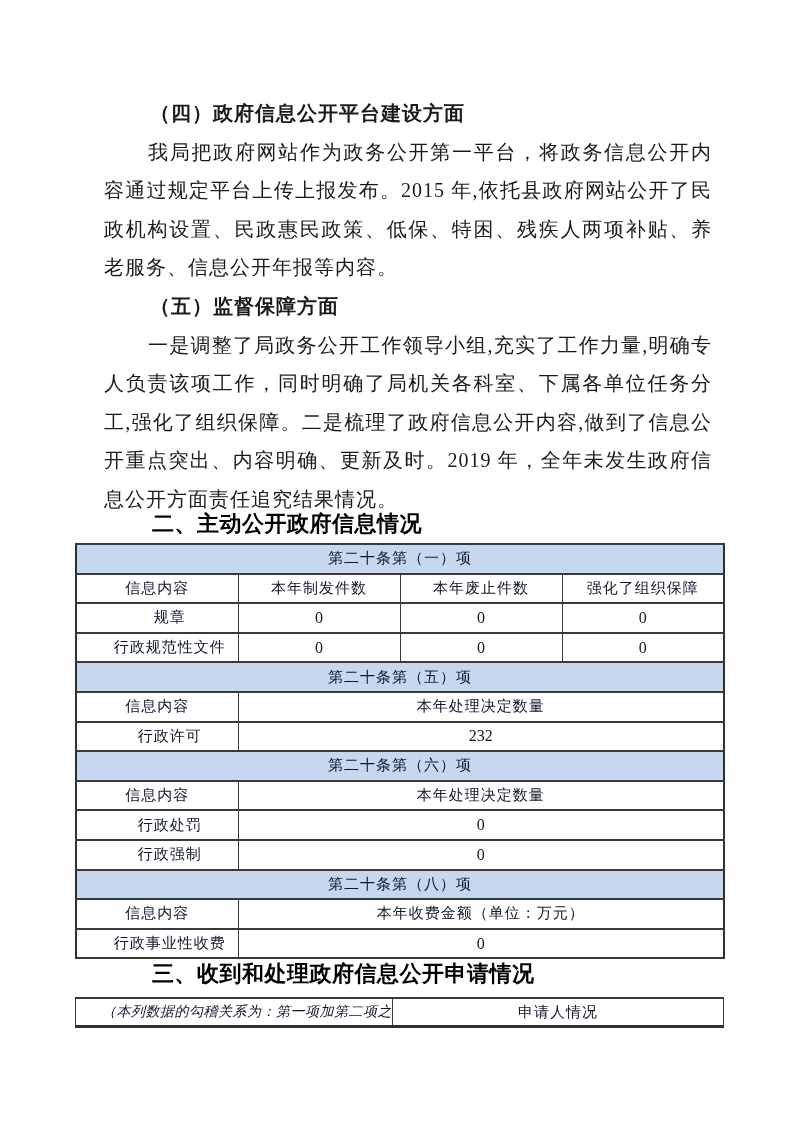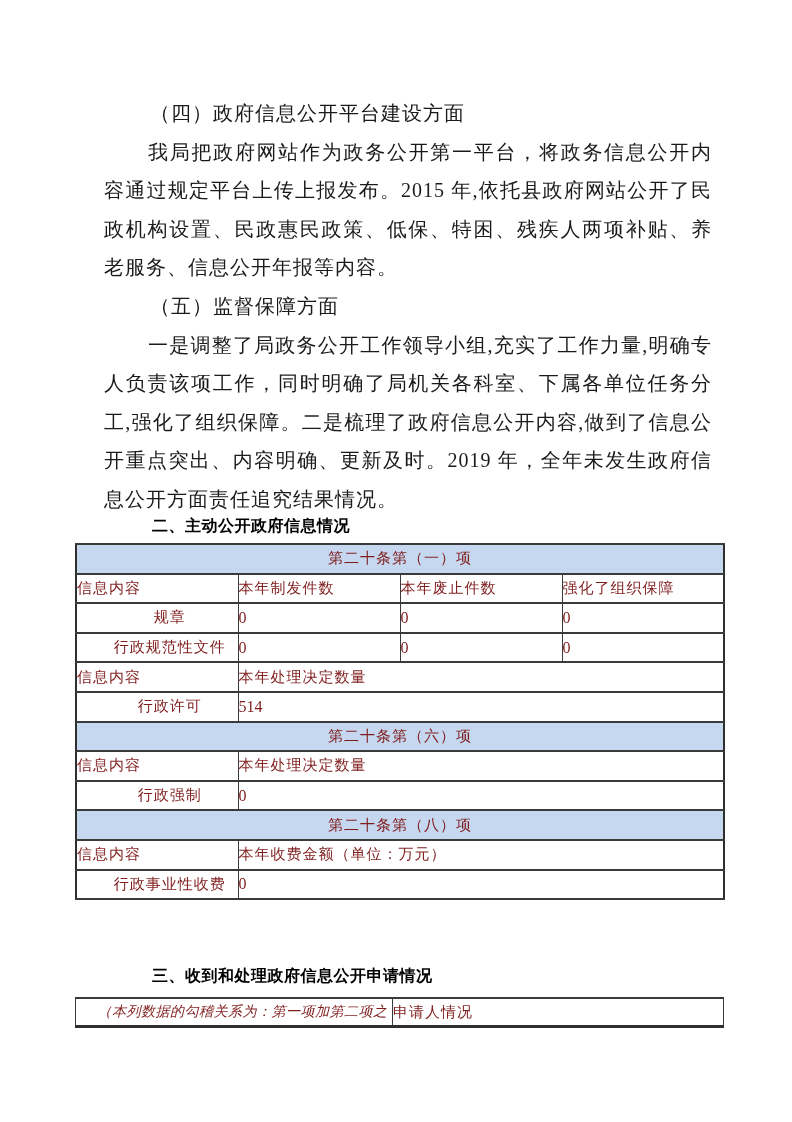--- a/index.html
+++ b/index.html
@@ -17,56 +17,57 @@
     top:94px;left:104px;width:608px;
     font-size:20px;
     line-height:38.6px;
     letter-spacing:1px;
     text-align:justify;
     text-justify:inter-character;
   }
   .text-block p{margin:0;padding:0;}
   .para-subheading{
     text-indent:46px;
-    font-weight:normal;
+    font-weight:bold;
   }
   .para-body{
     text-indent:44px;
   }
   
   .section-heading{
     position:absolute;
     left:104px;width:640px;
     margin:0;padding:0 0 0 48px;
-    font-family:Liberation Sans, sans-serif;
-    font-size:16px;
+    font-family:Liberation Mono, monospace;
+    font-size:22px;
     font-weight:bold;
     color:#000000;
     line-height:30px;
     letter-spacing:0.5px;
   }
   #section2-heading{top:511px;}
   #section3-heading{top:961px;}
   
   .stat-table{
     position:absolute;
     left:75px;width:648px;
     border-collapse:collapse;
     table-layout:fixed;
     font-family:"Liberation Sans","DejaVu Sans",sans-serif;
     font-size:15px;
-    color:#7f1d1d;
+    color:#0f172a;
   }
   #main-table{top:543px;}
   .stat-table td{
     border:1px solid #3a3a3a;
     border-top-width:2px;
     border-bottom-width:2px;
     height:27.6px;
     padding:0;
+    text-align:center;
     vertical-align:middle;
     overflow:hidden;
     white-space:nowrap;
   }
   .stat-table{border:2px solid #2f2f2f;}
   tr.band td{
     background:#c6d8f0;
     text-align:center;
     letter-spacing:1px;
   }
@@ -84,21 +85,21 @@
   #bottom-table{
     top:997px;
     border:1.5px solid #2f2f2f;
     border-bottom-width:3px;
   }
   #bottom-table td{height:26px;}
   td.kaiti-note{
     font-family:"Liberation Serif","DejaVu Serif",serif;
     font-style:italic;
     font-size:14px;
-    text-align:center;
+    text-align:right;
     padding-left:17px;
     letter-spacing:0.5px;
   }
 </style>
 </head>
 <body>
 
 <div class="page">
 
   <div class="text-block">
@@ -132,34 +133,41 @@
           <td class="num">0</td>
           <td class="num">0</td>
           <td class="num">0</td>
         </tr>
         <tr class="data">
           <td class="label">行政规范性文件</td>
           <td class="num">0</td>
           <td class="num">0</td>
           <td class="num">0</td>
         </tr>
+        <tr class="band">
+          <td colspan="4">第二十条第（五）项</td>
+        </tr>
         <tr class="header">
           <td class="head">信息内容</td>
           <td colspan="3" class="head">本年处理决定数量</td>
         </tr>
         <tr class="data">
           <td class="label">行政许可</td>
-          <td colspan="3" class="num">514</td>
+          <td colspan="3" class="num">232</td>
         </tr>
         <tr class="band">
           <td colspan="4">第二十条第（六）项</td>
         </tr>
         <tr class="header">
           <td class="head">信息内容</td>
           <td colspan="3" class="head">本年处理决定数量</td>
+        </tr>
+        <tr class="data">
+          <td class="label">行政处罚</td>
+          <td colspan="3" class="num">0</td>
         </tr>
         <tr class="data">
           <td class="label">行政强制</td>
           <td colspan="3" class="num">0</td>
         </tr>
         <tr class="band">
           <td colspan="4">第二十条第（八）项</td>
         </tr>
         <tr class="header">
           <td class="head">信息内容</td>

